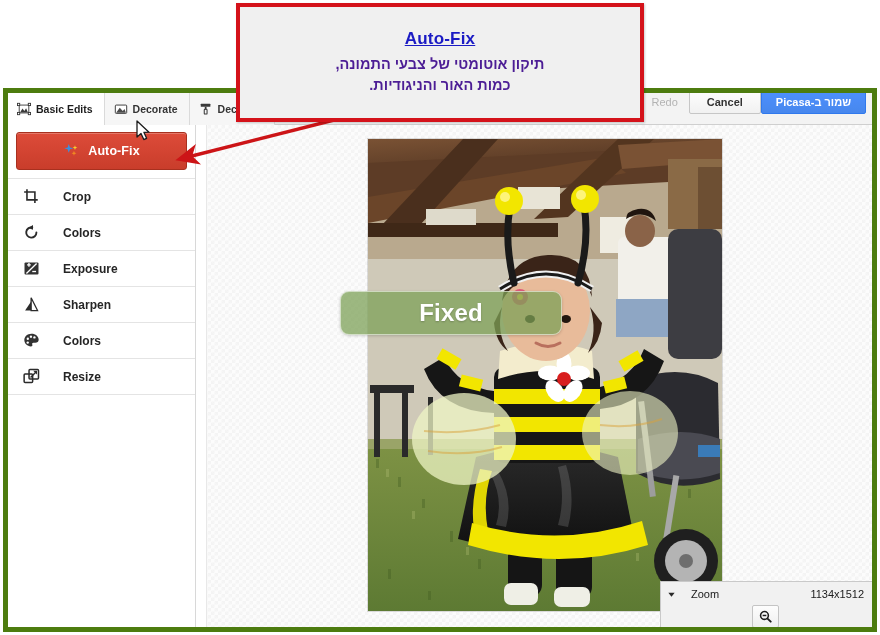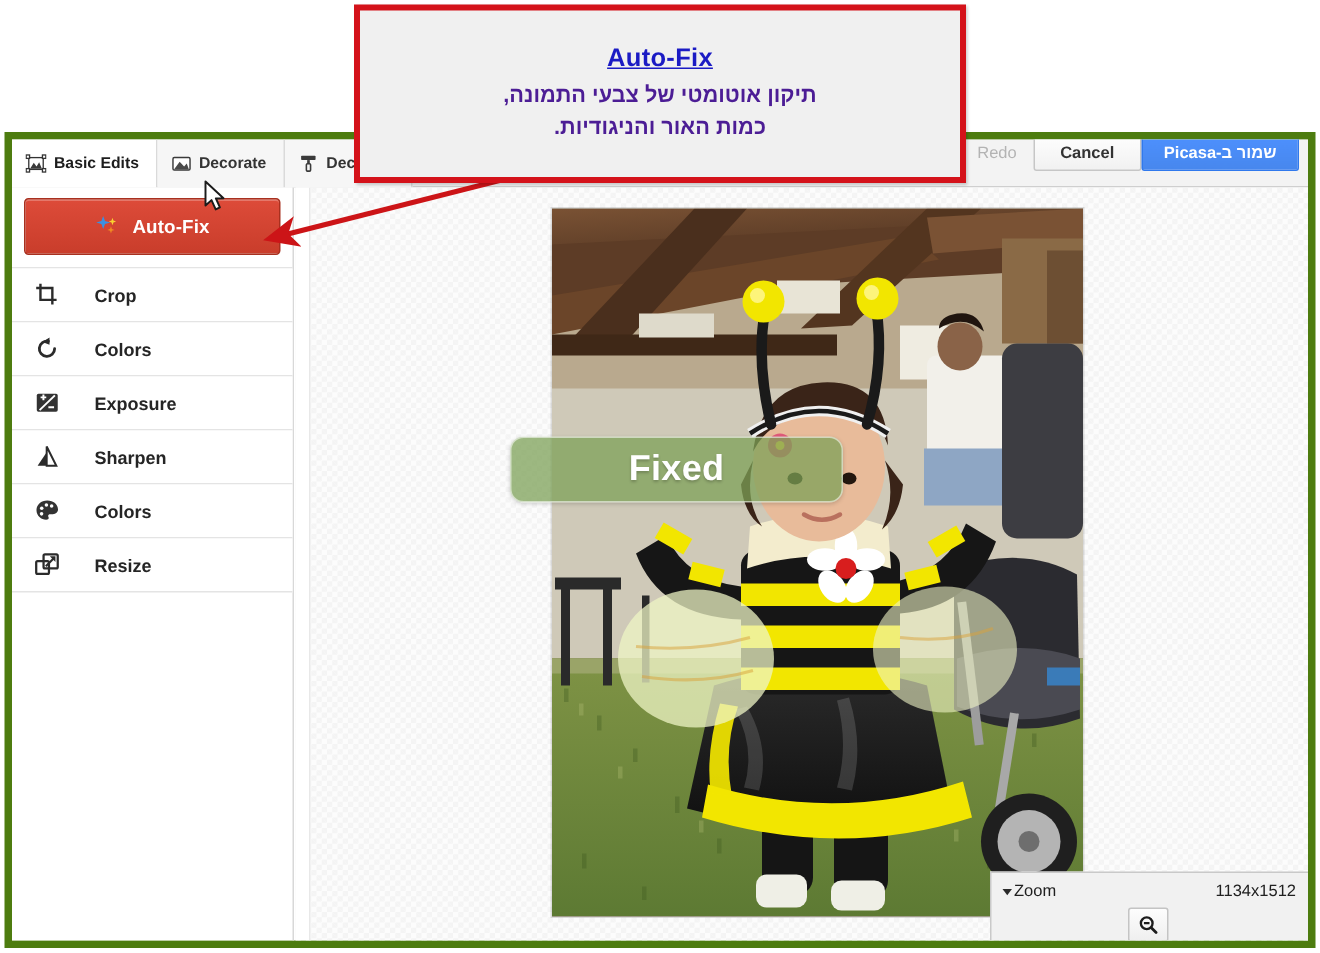--- a/index.html
+++ b/index.html
@@ -243,21 +243,21 @@
   .zoom-head {
     display: flex;
     align-items: center;
     justify-content: space-between;
     padding: 3px 8px 0 6px;
     height: 18px;
   }
   .zoom-head-left {
     display: flex;
     align-items: center;
-    gap: 0;
+    gap: 15px;
     cursor: pointer;
     user-select: none;
   }
   .caret-ico { width: 9px; height: 9px; display: block; }
   .zoom-title { font-size: 11px; color: #202020; }
   .zoom-dims { font-size: 11px; color: #202020; }
   .zoom-row {
     display: flex;
     align-items: center;
     gap: 7px;

